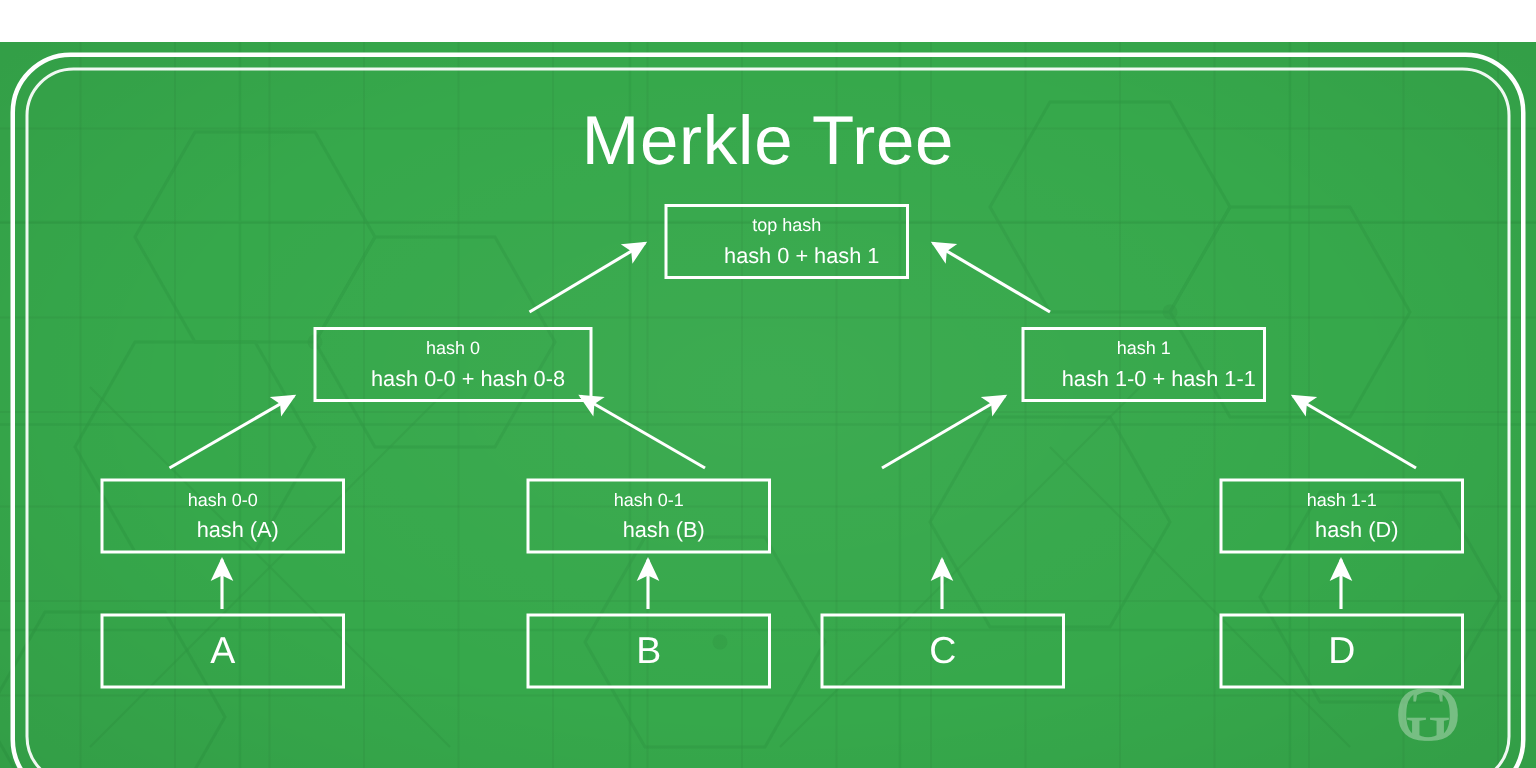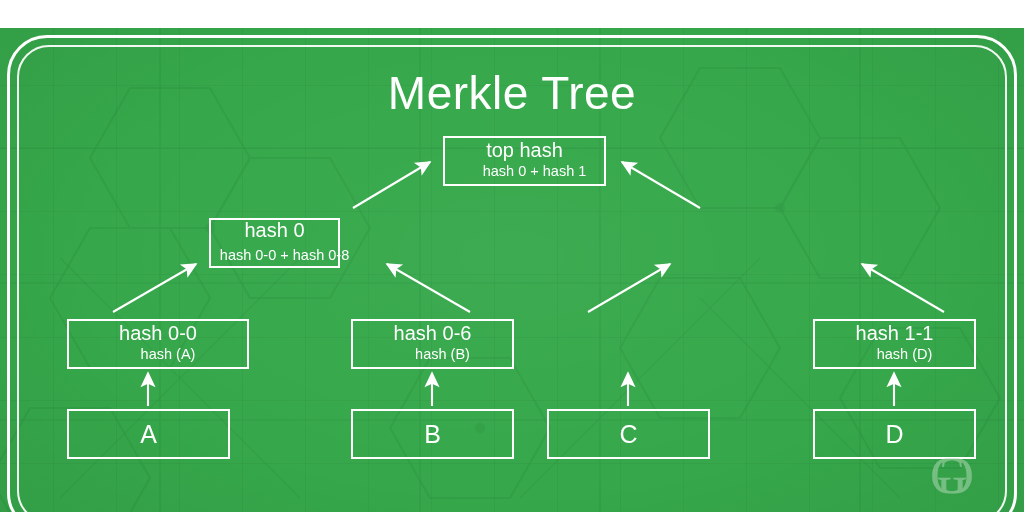--- a/index.html
+++ b/index.html
@@ -98,21 +98,21 @@
     border: 2px solid #ffffff;
     box-sizing: border-box;
     color: #ffffff;
     display: flex;
     flex-direction: column;
     align-items: center;
     justify-content: center;
     background: transparent;
   }
   .node .l1 {
-    font-size: 20px;
+    font-size: 12px;
     line-height: 21px;
     font-weight: 400;
     white-space: nowrap;
   }
   .node .l2 {
     font-size: 14.5px;
     line-height: 21px;
     font-weight: 400;
     white-space: nowrap;
     padding-left: 20px;
@@ -208,31 +208,35 @@
       <line x1="628" y1="378" x2="628" y2="345"></line>
       <line x1="894" y1="378" x2="894" y2="345"></line>
     </g>
   </svg>
 
   <div class="node" style="left:443px; top:108px; width:163px; height:50px;">
     <span class="l1">top hash</span>
     <span class="l2">hash 0 + hash 1</span>
   </div>
 
-  <div class="node" style="left:209px; top:190px; width:131px; height:50px;justify-content:space-between;">
+  <div class="node" style="left:209px; top:190px; width:186px; height:50px;">
     <span class="l1">hash 0</span>
     <span class="l2">hash 0-0 + hash 0-8</span>
   </div>
-
-  <div class="node" style="left:67px; top:291px; width:182px; height:50px;">
+  <div class="node" style="left:681px; top:190px; width:163px; height:50px;">
+    <span class="l1">hash 1</span>
+    <span class="l2">hash 1-0 + hash 1-1</span>
+  </div>
+
+  <div class="node" style="left:67px; top:291px; width:163px; height:50px;">
     <span class="l1">hash 0-0</span>
     <span class="l2">hash (A)</span>
   </div>
   <div class="node" style="left:351px; top:291px; width:163px; height:50px;">
-    <span class="l1">hash 0-6</span>
+    <span class="l1">hash 0-1</span>
     <span class="l2">hash (B)</span>
   </div>
   <div class="node" style="left:813px; top:291px; width:163px; height:50px;">
     <span class="l1">hash 1-1</span>
     <span class="l2">hash (D)</span>
   </div>
 
   <div class="leaf" style="left:67px; top:381px; width:163px; height:50px;">A</div>
   <div class="leaf" style="left:351px; top:381px; width:163px; height:50px;">B</div>
   <div class="leaf" style="left:547px; top:381px; width:163px; height:50px;">C</div>

